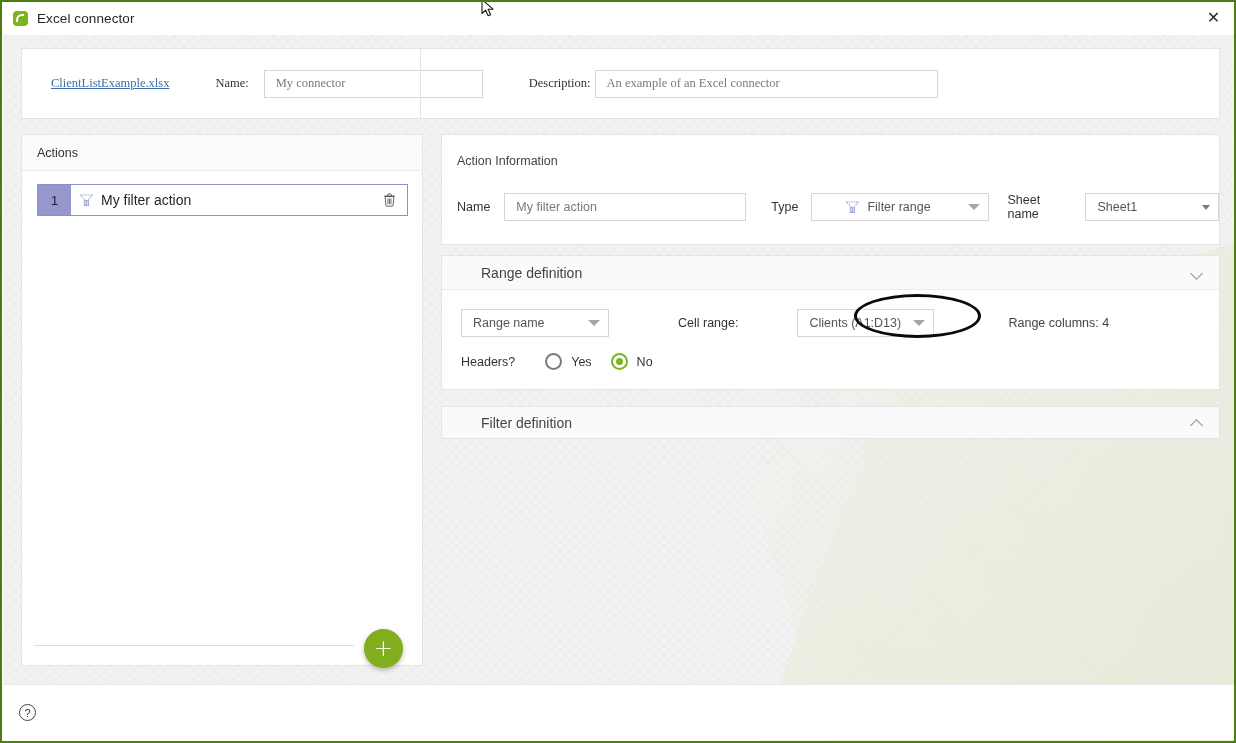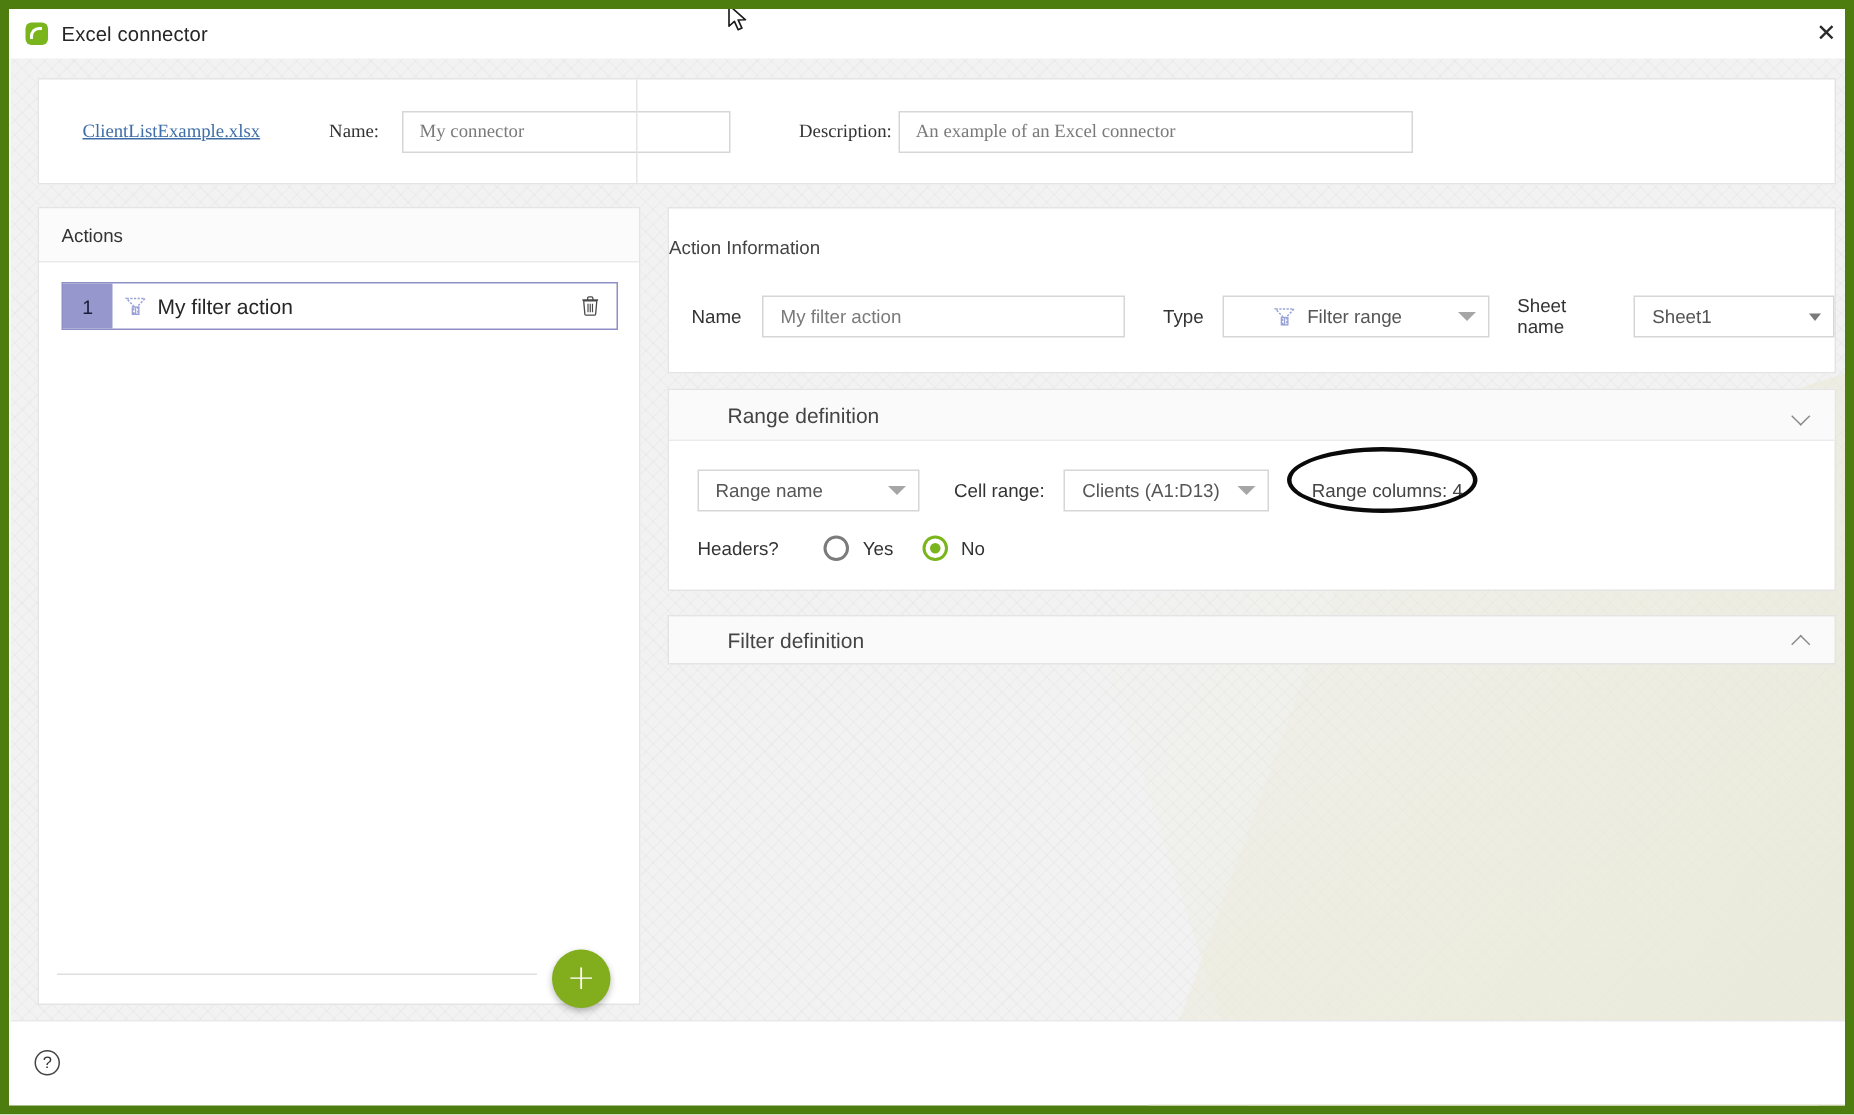--- a/index.html
+++ b/index.html
@@ -6,21 +6,21 @@
   html, body {
     margin: 0; padding: 0;
     width: 1236px; height: 743px;
     overflow: hidden;
     font-family: "Liberation Sans", sans-serif;
     background: #ffffff;
   }
   #app {
     position: relative;
     width: 1236px; height: 743px;
-    border: 6px solid #4d7c0f;
+    border: 2px solid #4d7c0f;
     background: #ffffff;
     overflow: hidden;
   }
 
   
   .titlebar {
     position: absolute; top: 0; left: 0;
     width: 1234px; height: 33px;
     background: #ffffff;
     display: flex; align-items: center;
@@ -217,21 +217,21 @@
   
   .info-card {
     position: absolute;
     left: 439px; top: 132px;
     width: 779px; height: 111px;
     background: #ffffff;
     border: 1px solid #e4e4e4;
   }
   .info-title {
     position: absolute;
-    left: 0; top: 19px;
+    left: 15px; top: 19px;
     font-size: 12.5px;
     color: #444444;
   }
   .info-row {
     position: absolute;
     left: 15px; top: 58px;
     display: flex; align-items: center;
   }
   .lbl-name { font-size: 12.5px; color: #333333; }
   .inp-actname { width: 247px; margin-left: 14px; }
@@ -299,21 +299,21 @@
     width: 8px; height: 8px;
     border-right: 1.5px solid #8a8a8a;
     border-bottom: 1.5px solid #8a8a8a;
     transform: rotate(45deg);
   }
   .chev.up::before {
     transform: rotate(-135deg);
     top: 5px;
   }
   .acc-body { position: relative; padding: 19px 0 0 19px; }
-  .range-row1 { display: flex; align-items: center; }
+  .range-row1 { display: flex; align-items: center; gap: 46px; }
   .sel-rangename { width: 148px; }
   .lbl-cellrange { margin-left: 23px; font-size: 12.5px; color: #333333; }
   .sel-cellrange { width: 137px; margin-left: 13px; }
   .range-cols {
     margin-left: 28px;
     font-size: 12.5px;
     color: #444444;
     white-space: nowrap;
   }
   .range-row2 {

